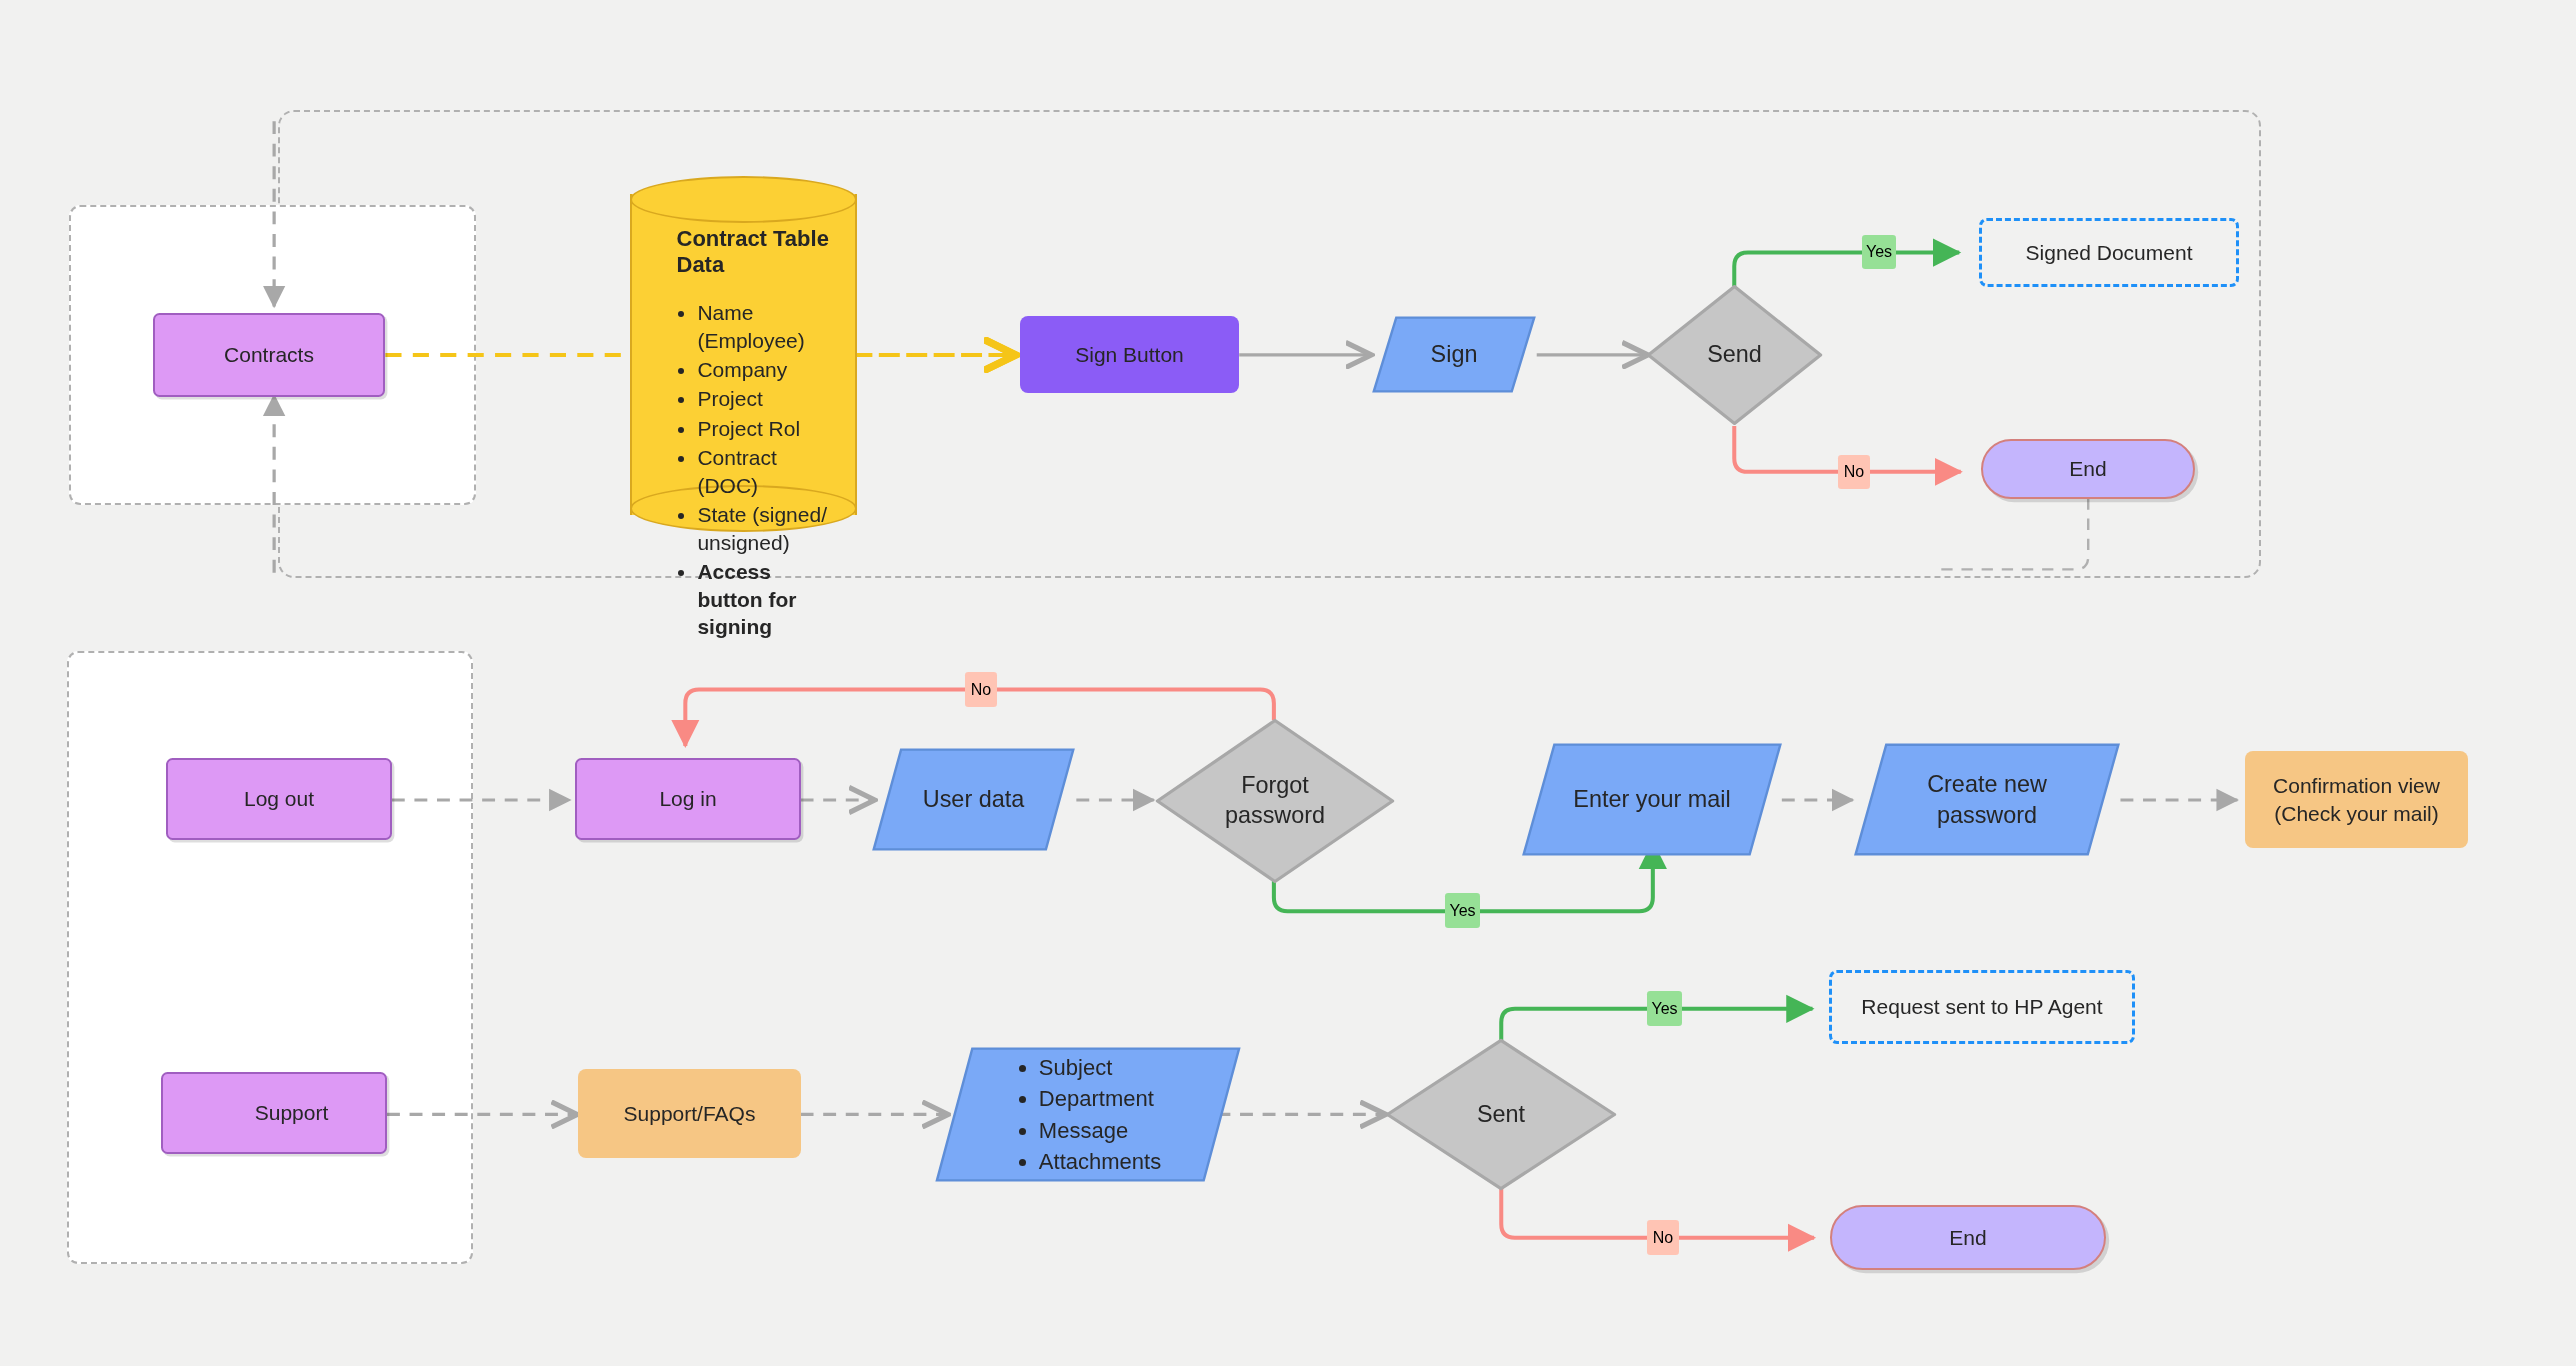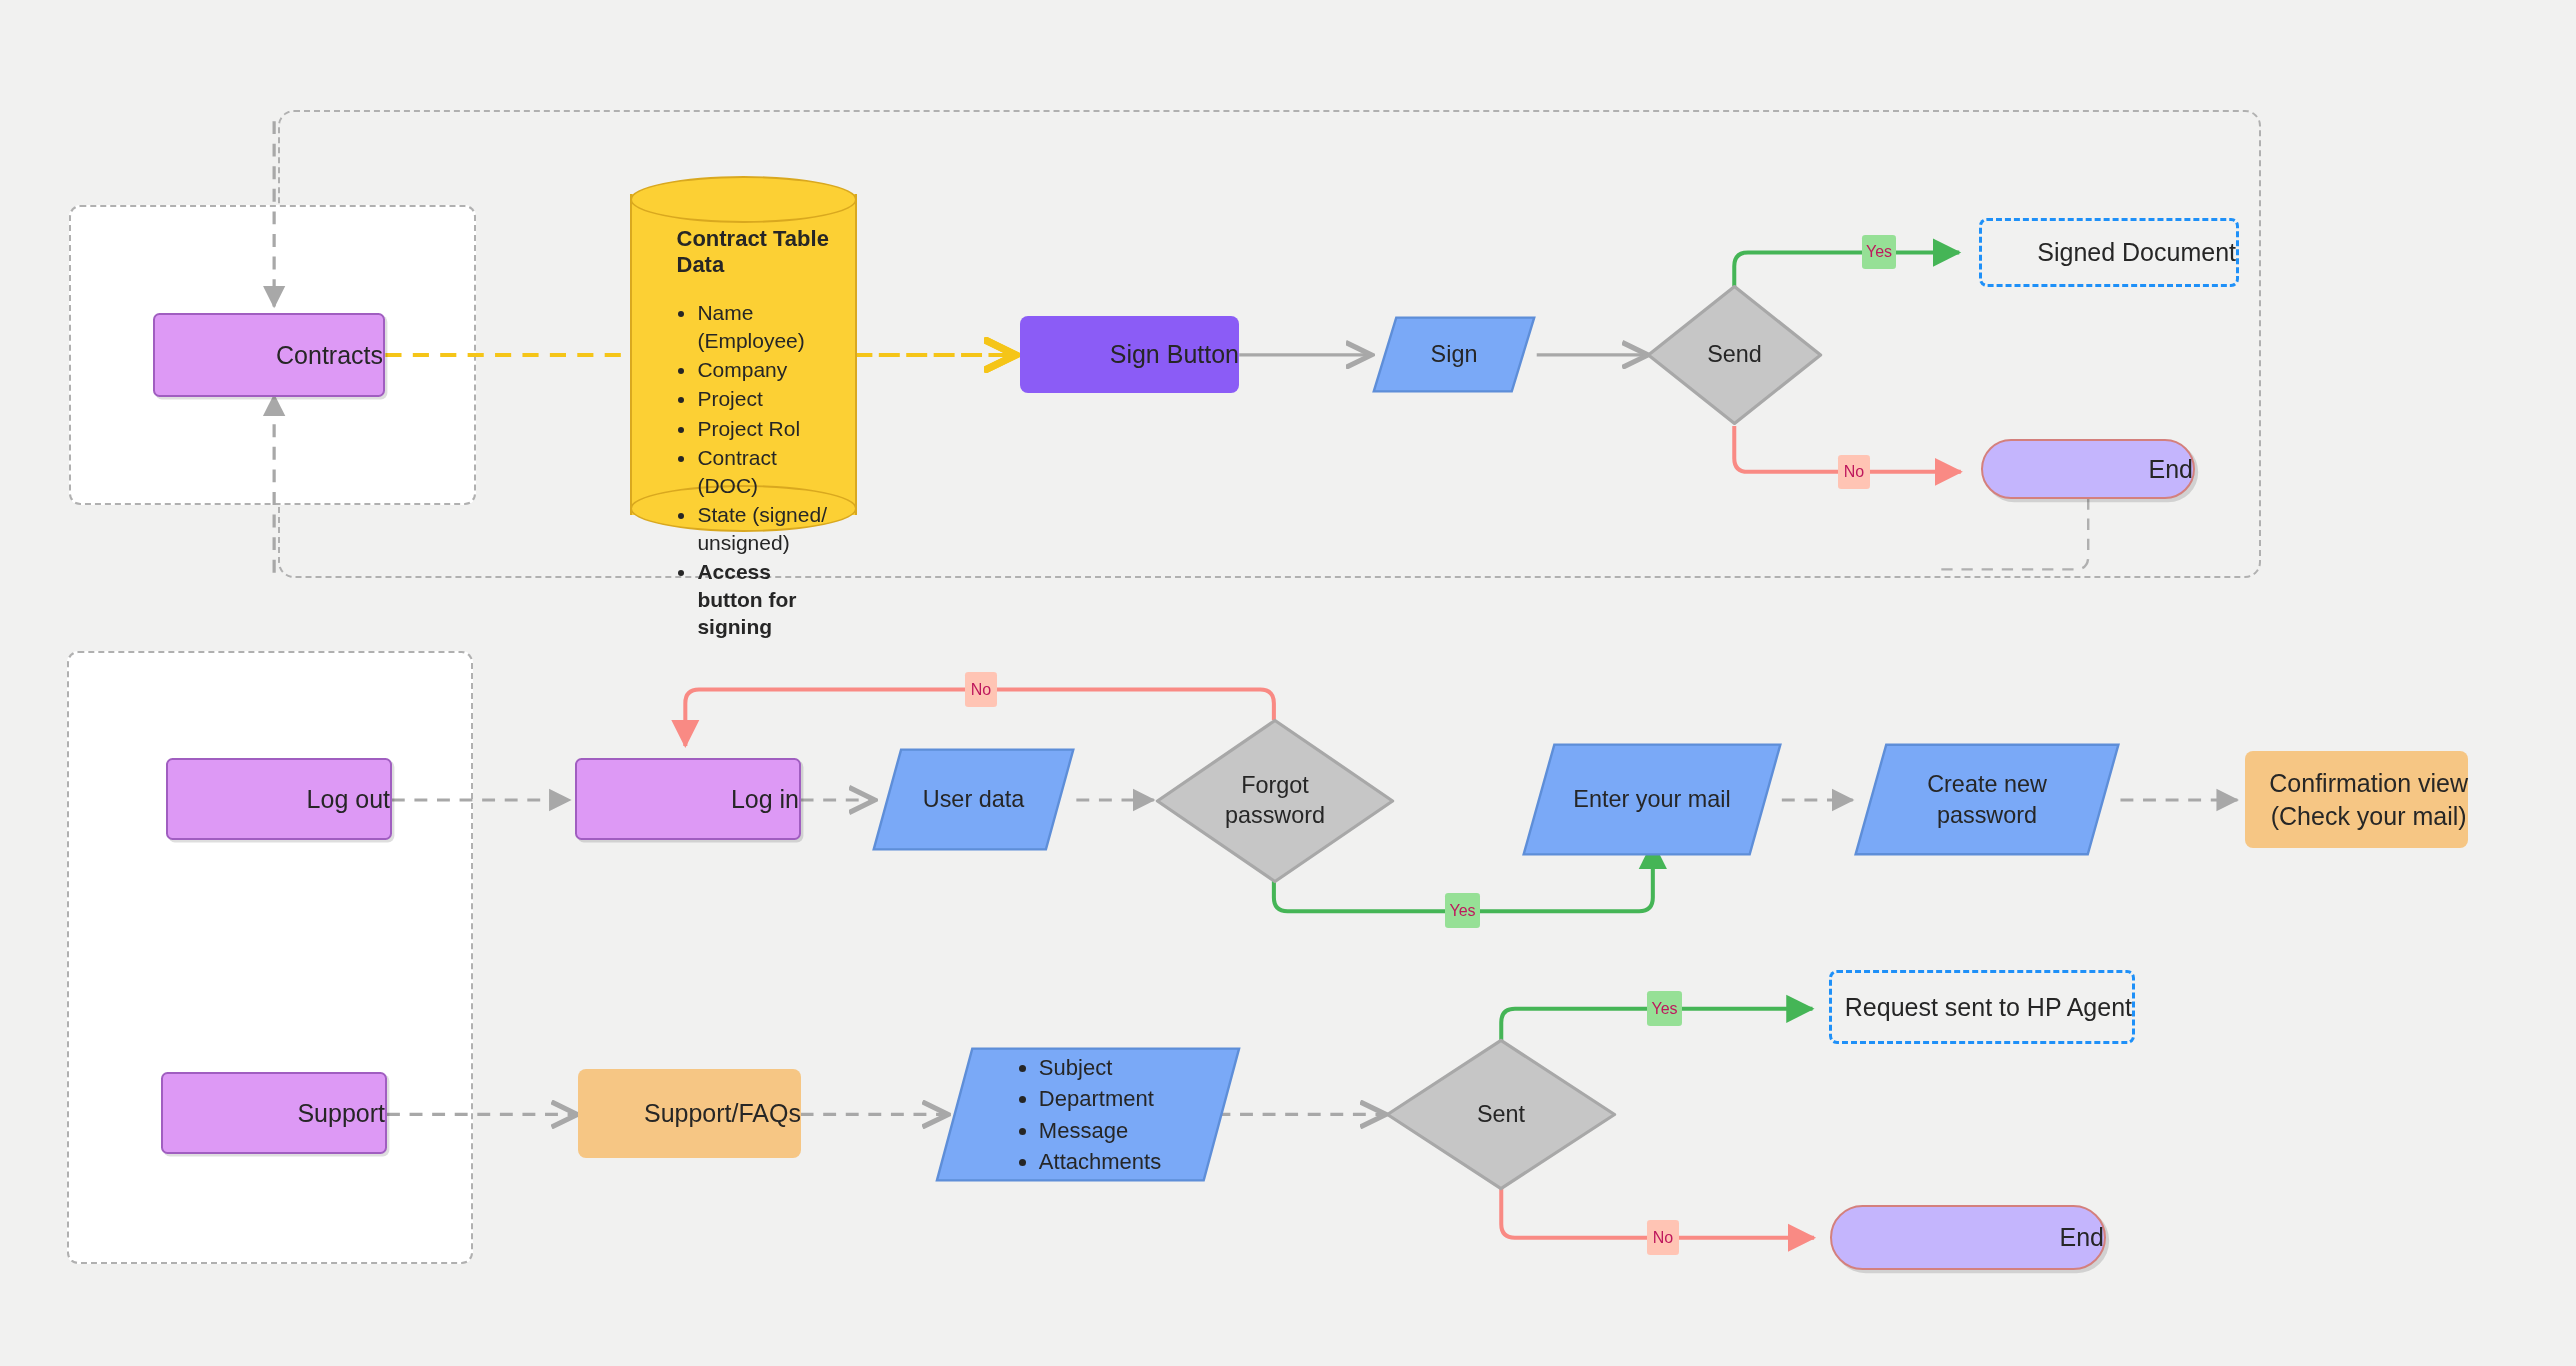--- a/index.html
+++ b/index.html
@@ -22,24 +22,24 @@
     left: 0; top: 0;
     width: 2576px;
     height: 1367px;
     pointer-events: none;
   }
   .node {
     position: absolute;
     box-sizing: border-box;
     display: flex;
     align-items: center;
-    justify-content: flex-end;
+    justify-content: center;
     text-align: center;
     color: #262626;
-    font-size: 25px;
+    font-size: 21px;
     line-height: 1.3;
   }
   
   .group-dashed {
     position: absolute;
     box-sizing: border-box;
     border: 2.4px dashed #b0b0b0;
     border-radius: 16px;
     background: transparent;
   }
@@ -167,21 +167,21 @@
   .cyl-list li { margin-bottom: 1.6px; }
   .cyl-list li.bold { font-weight: bold; }
   
   .edge-label {
     position: absolute;
     box-sizing: border-box;
     display: flex;
     align-items: center;
     justify-content: center;
     font-size: 16px;
-    color: #be185d;
+    color: #000000;
     border-radius: 3.2px;
   }
   .lbl-yes { background: #96e096; }
   .lbl-no  { background: #ffc4b4; }
   
   .para-bullets {
     margin: 0;
     padding-left: 24px;
     font-size: 22px;
     line-height: 1.42;

